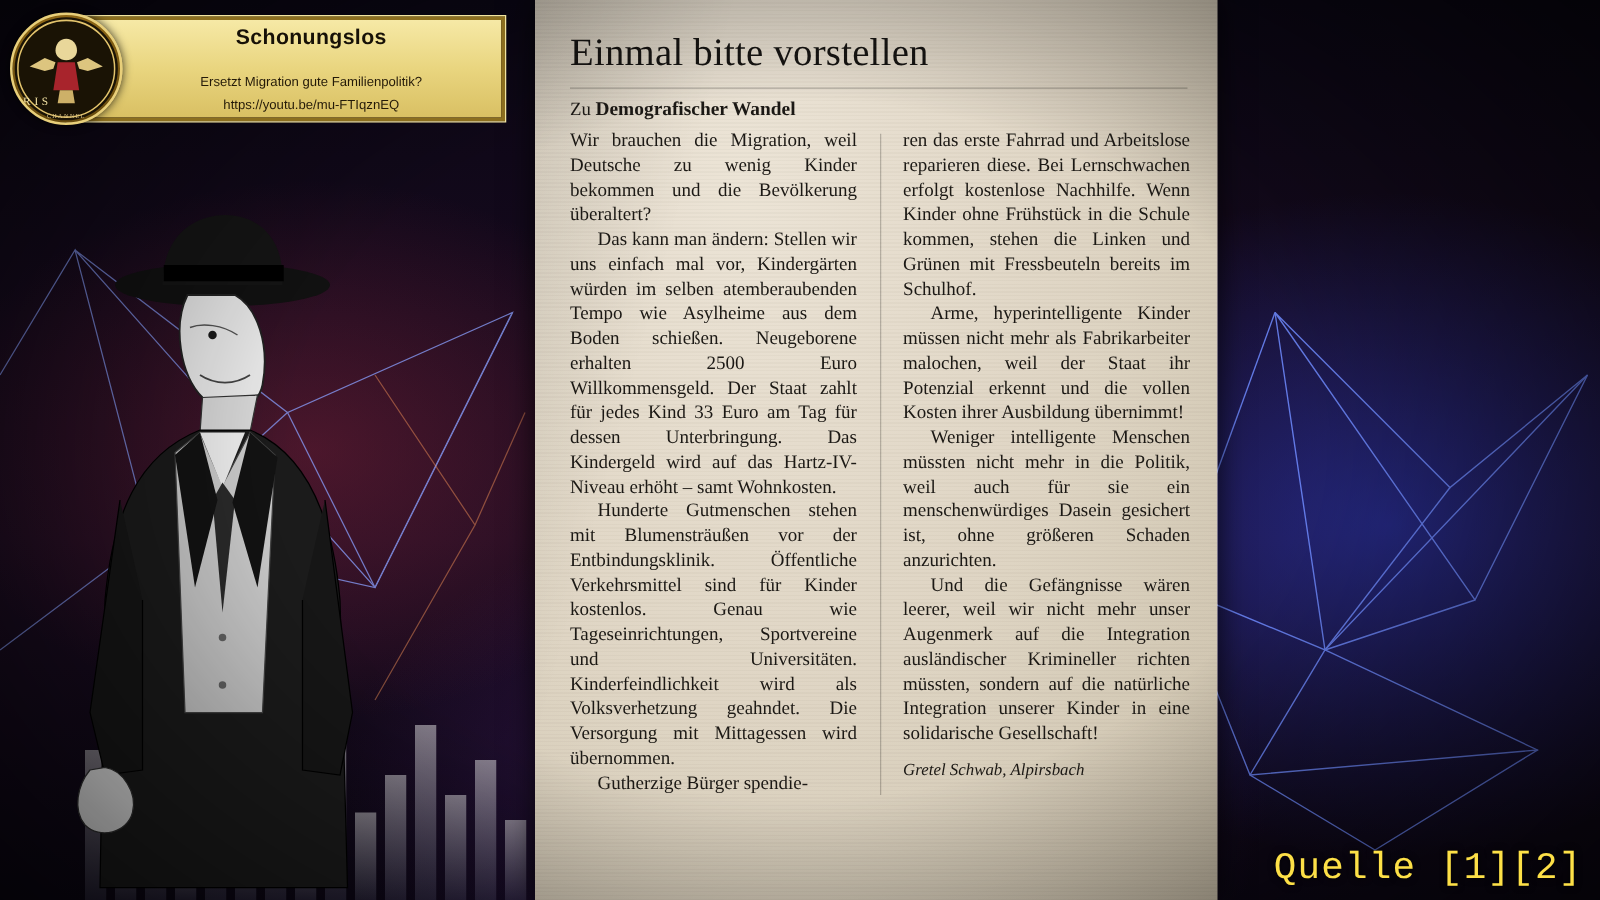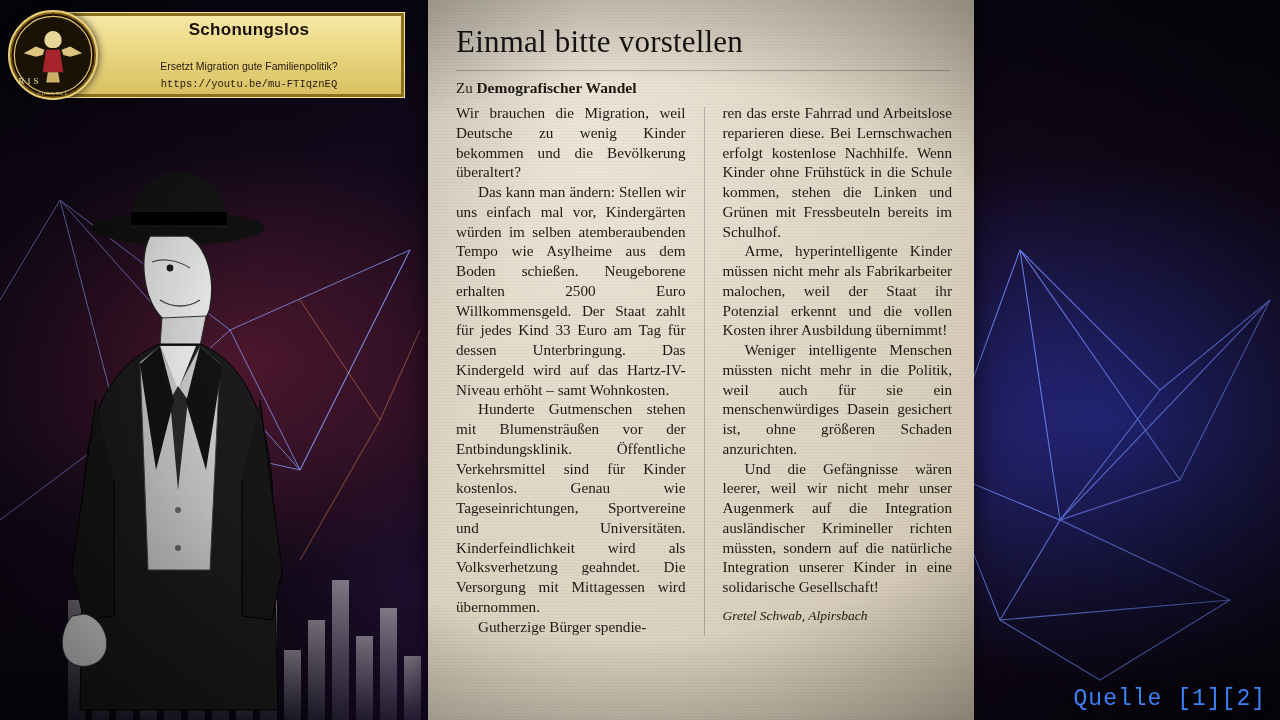--- a/index.html
+++ b/index.html
@@ -81,21 +81,21 @@
     z-index: 2;
   }
   .badge-title {
     font-size: 17px; font-weight: bold; color: #171107;
     letter-spacing: .3px;
   }
   .badge-sub {
     font-size: 10.5px; color: #241a08; margin-top: 20px;
   }
   .badge-link {
-    font-size: 10.5px; color: #241a08; margin-top: 6px; font-family: Liberation Mono, monospace;
+    font-size: 10.5px; color: #241a08; margin-top: 6px;
   }
 
   
   .clip {
     position: absolute;
     left: 428px; top: 0;
     width: 546px; height: 720px;
     background:
       linear-gradient(105deg, rgba(0,0,0,0.10) 0%, rgba(0,0,0,0) 22%),
       radial-gradient(ellipse at 30% 20%, #ece4d6 0%, #ded4c2 55%, #cabfa9 100%);
@@ -151,22 +151,22 @@
     width: 1px;
     background: rgba(0,0,0,.22);
     margin-top: 4px;
   }
 
   
   .source {
     position: absolute;
     right: 14px; bottom: 8px;
     font-family: "Liberation Mono", monospace;
-    font-size: 23px;
-    color: #3b82f6;
+    font-size: 30px;
+    color: #fde047;
     letter-spacing: 1px;
     text-shadow: 0 0 6px rgba(0,0,0,.9);
   }
 
   
   .figure { position: absolute; left: 10px; top: 150px; width: 330px; height: 570px; }
 </style>
 </head>
 <body>
 

